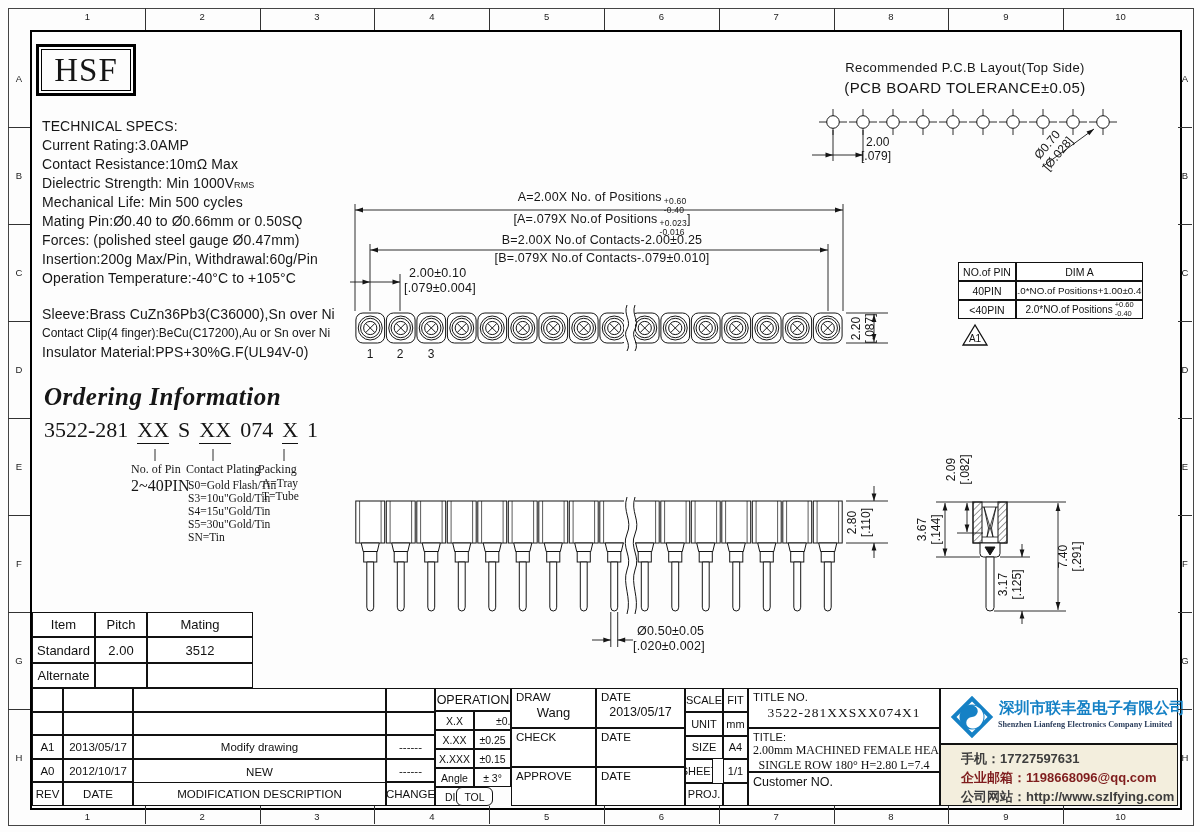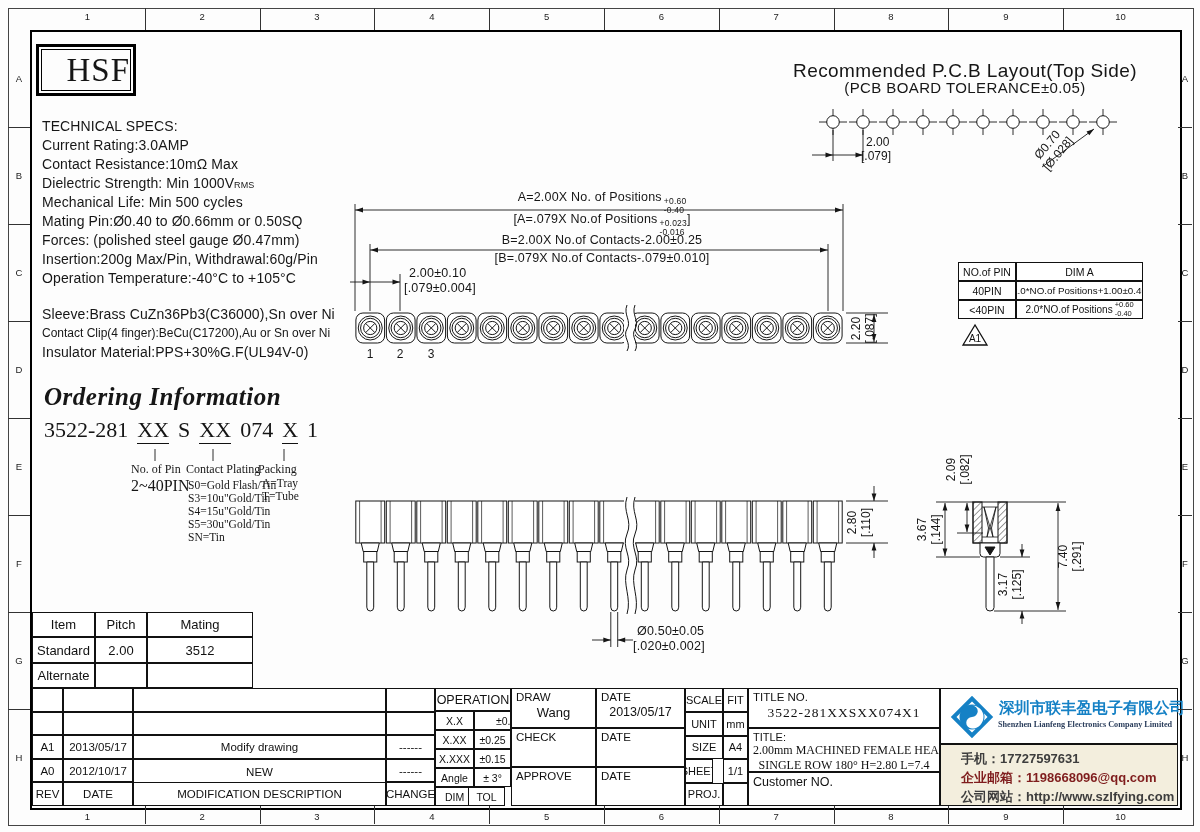--- a/index.html
+++ b/index.html
@@ -339,21 +339,21 @@
       <line x1="1022" y1="544" x2="1022" y2="557" stroke="#161616" stroke-width="0.9"></line>
       <polygon points="1022,557 1024.4,549.5 1019.6,549.5" fill="#161616"></polygon>
       <line x1="1022" y1="611" x2="1022" y2="624" stroke="#161616" stroke-width="0.9"></line>
       <polygon points="1022,611 1019.6,618.5 1024.4,618.5" fill="#161616"></polygon>
       <line x1="155" y1="449" x2="155" y2="461" stroke="#161616" stroke-width="0.9"></line>
       <line x1="213" y1="449" x2="213" y2="461" stroke="#161616" stroke-width="0.9"></line>
       <line x1="284" y1="449" x2="284" y2="461" stroke="#161616" stroke-width="0.9"></line>
     </svg>
 
   <div class="abs" style="left:36px;top:44px;width:100px;height:52px;border:3px solid #000;box-sizing:border-box">
-    <div style="position:absolute;inset:2px;border:1px solid #000;display:flex;align-items:center;justify-content:flex-end">
+    <div style="position:absolute;inset:2px;border:1px solid #000;display:flex;align-items:center;justify-content:center">
       <span class="ser" style="font-size:33px;letter-spacing:1px">HSF</span>
     </div>
   </div>
 
   <div class="t ts" style="left:42px;top:118px">TECHNICAL SPECS:</div>
   <div class="t ts" style="left:42px;top:137px">Current Rating:3.0AMP</div>
   <div class="t ts" style="left:42px;top:156px">Contact Resistance:10mΩ Max</div>
   <div class="t ts" style="left:42px;top:175px"><span>Dielectric Strength: Min 1000V</span><span style="font-size:9px">RMS</span></div>
   <div class="t ts" style="left:42px;top:194px">Mechanical Life: Min 500 cycles</div>
   <div class="t ts" style="left:42px;top:213px">Mating Pin:Ø0.40 to Ø0.66mm or 0.50SQ</div>
@@ -372,21 +372,21 @@
     <span style="border-bottom:1.5px solid #111">XX</span>
     <span>074</span>
     <span style="border-bottom:1.5px solid #111">X</span>
     <span>1</span>
   </div>
   <div class="t ser" style="left:131px;top:462px;font-size:12px">No. of Pin</div>
   <div class="t ser" style="left:131px;top:477px;font-size:16px">2~40PIN</div>
   <div class="t ser" style="left:186px;top:462px;font-size:12px">Contact Plating</div>
   <div class="t ser" style="left:258px;top:462px;font-size:12px">Packing</div>
 
-  <div class="t ctr" style="left:790px;top:60px;width:350px;font-size:19px;letter-spacing:0.4px">Recommended P.C.B Layout(Top Side)</div>
+  <div class="t ctr" style="left:790px;top:60px;width:350px;font-size:13px;letter-spacing:0.4px">Recommended P.C.B Layout(Top Side)</div>
   <div class="t ctr" style="left:790px;top:79px;width:350px;font-size:15px;letter-spacing:0.4px">(PCB BOARD TOLERANCE±0.05)</div>
   <div class="t" style="left:866px;top:135px;font-size:12px">2.00</div>
   <div class="t" style="left:861px;top:149px;font-size:12px">[.079]</div>
   <div class="rdim" style="left:1021px;top:136px;transform:rotate(-50deg)">
     <span class="b">Ø0.70</span>
     <span class="b">[Ø.028]</span>
   </div>
 
   <div class="t cad ctr" style="left:437px;top:190px;width:330px"><span>A=2.00X No. of Positions</span><span class="tol">
         <span>+0.60</span>
@@ -608,21 +608,21 @@
     <div class="cell" style="left: 386px; top: 782.4px; width: 49px; height: 23.6px; font-size: 11.5px;">CHANGE</div>
     <div class="cell" style="left: 435px; top: 711px; width: 39px; height: 19px; font-size: 10.5px;">X.X</div>
     <div class="cell" style="left: 474px; top: 711px; width: 37px; height: 19px; font-size: 10.5px; padding-left: 33px;">±0.40</div>
     <div class="cell" style="left: 435px; top: 730px; width: 39px; height: 19px; font-size: 10.5px;">X.XX</div>
     <div class="cell" style="left: 474px; top: 730px; width: 37px; height: 19px; font-size: 10.5px;">±0.25</div>
     <div class="cell" style="left: 435px; top: 749px; width: 39px; height: 19px; font-size: 10.5px;">X.XXX</div>
     <div class="cell" style="left: 474px; top: 749px; width: 37px; height: 19px; font-size: 10.5px;">±0.15</div>
     <div class="cell" style="left: 435px; top: 768px; width: 39px; height: 19px; font-size: 10.5px;">Angle</div>
     <div class="cell" style="left: 474px; top: 768px; width: 37px; height: 19px; font-size: 10.5px;">± 3°</div>
     <div class="cell" style="left: 435px; top: 787px; width: 39px; height: 19px; font-size: 10.5px;">DIM</div>
-    <div class="cell" style="left: 468px; top: 787px; width: 37px; height: 19px; font-size: 10.5px;">TOL</div>
+    <div class="cell" style="left: 456px; top: 787px; width: 37px; height: 19px; font-size: 10.5px; border-radius: 6px;">TOL</div>
     <div class="cell" style="left: 685px; top: 688px; width: 38px; height: 24px; font-size: 11px;">SCALE</div>
     <div class="cell" style="left: 723px; top: 688px; width: 25px; height: 24px; font-size: 11px;">FIT</div>
     <div class="cell" style="left: 685px; top: 712px; width: 38px; height: 23.5px; font-size: 11px;">UNIT</div>
     <div class="cell" style="left: 723px; top: 712px; width: 25px; height: 23.5px; font-size: 11px;">mm</div>
     <div class="cell" style="left: 685px; top: 735.5px; width: 38px; height: 23.5px; font-size: 11px;">SIZE</div>
     <div class="cell" style="left: 723px; top: 735.5px; width: 25px; height: 23.5px; font-size: 11px;">A4</div>
     <div class="cell" style="left: 685px; top: 759px; width: 28px; height: 23.5px; font-size: 11px;">SHEET</div>
     <div class="cell" style="left: 723px; top: 759px; width: 25px; height: 23.5px; font-size: 11px;">1/1</div>
     <div class="cell" style="left: 685px; top: 782.5px; width: 38px; height: 23.5px; font-size: 11px;">PROJ.</div>
     <div class="cell" style="left: 723px; top: 782.5px; width: 25px; height: 23.5px; font-size: 11px;"></div>

